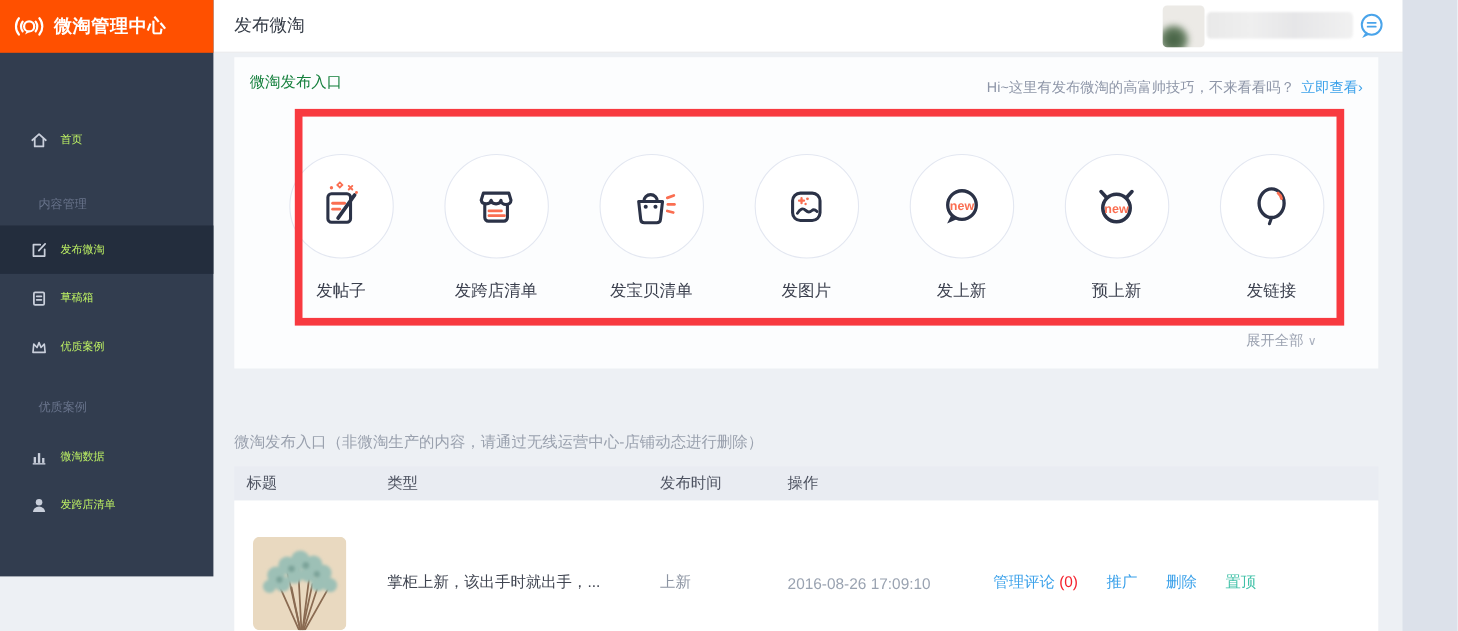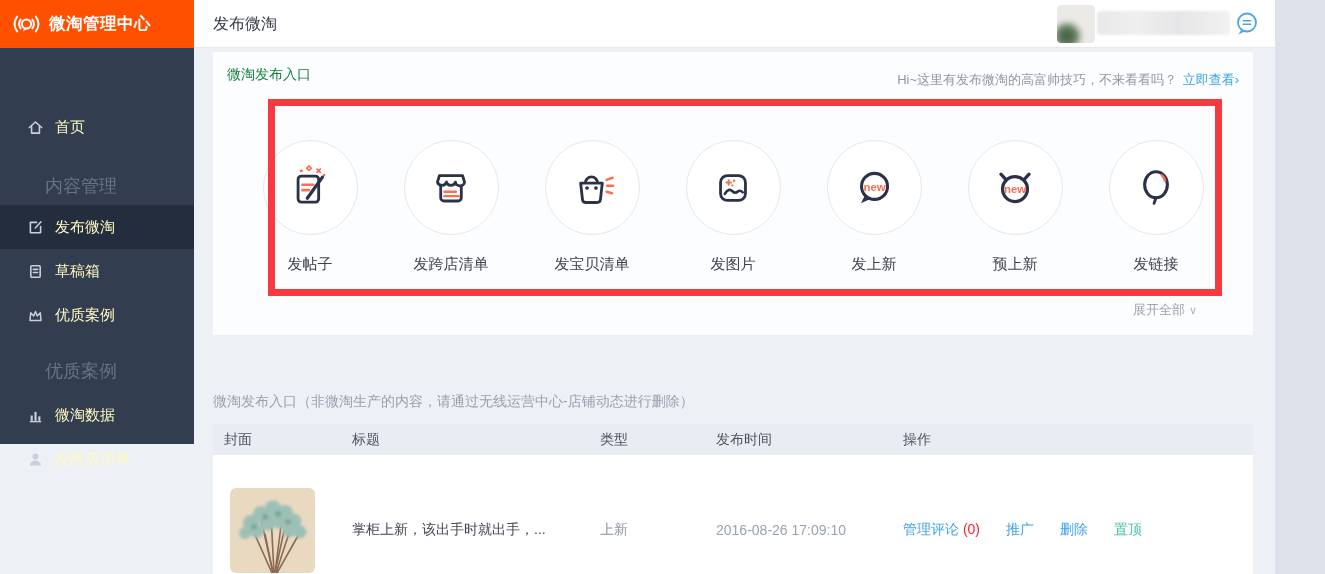--- a/index.html
+++ b/index.html
@@ -1,25 +1,25 @@
 <!DOCTYPE html>
 <html><head>
 <meta charset="utf-8">
 <style>
   * { margin:0; padding:0; box-sizing:border-box; }
   html,body { width:1325px; height:574px; overflow:hidden; }
   body { font-family:"Liberation Sans","DejaVu Sans",sans-serif; background:#edf0f4; position:relative; }
 
   
-  .sidebar { position:absolute; left:0; top:0; width:194px; height:444px; background:#323d4f; z-index:2; }
+  .sidebar { position:absolute; left:0; top:0; width:194px; height:524px; background:#323d4f; z-index:2; }
   .logo-block { height:48px; background:#ff5000; display:flex; align-items:center; padding-left:13px; gap:9px; }
   .logo-title { color:#fff; font-size:16.5px; font-weight:600; letter-spacing:.5px; }
-  .nav-item { height:44px; display:flex; align-items:center; padding-left:27px; gap:11px; color:#fef9c3; font-size:15px; cursor:pointer; }
+  .nav-item { height:44px; display:flex; align-items:center; padding-left:27px; gap:11px; color:#bef264; font-size:10px; cursor:pointer; }
   .nav-item.active { background:#232d3d; }
-  .nav-section { padding-left:45px; color:#68738b; font-size:18px; height:20px; line-height:20px; }
+  .nav-section { padding-left:35px; color:#68738b; font-size:11px; height:20px; line-height:20px; }
   .mt57{margin-top:57px}.mt27{margin-top:27px}.mt9{margin-top:9px}.mt24{margin-top:24px}.mt12{margin-top:12px}
   .nav-ic { width:17px; height:17px; display:inline-flex; }
 
   
   .header { position:absolute; left:194px; top:0; width:1131px; height:48px; background:#fff; border-bottom:1px solid #e8e9ec; z-index:1; }
   .page-title { position:absolute; left:19px; top:0; line-height:48px; font-size:16px; color:#333a45; }
   .avatar { position:absolute; left:863px; top:5px; width:38px; height:38px; border-radius:4px; overflow:hidden; background:#eceae6; }
   .avatar i { position:absolute; left:-4px; bottom:-6px; width:28px; height:26px; border-radius:50%; background:radial-gradient(circle,#3c5a3c 0%,#6d8468 60%,transparent 75%); filter:blur(3px); display:block; }
   .name-blur { position:absolute; left:903px; top:11px; width:133px; height:24px; border-radius:4px; background:linear-gradient(90deg,#e9e9e9,#efefef 30%,#e6e6e8 60%,#f1f1f1); filter:blur(1px); }
   .chat-btn { position:absolute; left:1039px; top:10px; width:28px; height:28px; cursor:pointer; }
@@ -264,21 +264,20 @@
       <span>展开全部</span><span class="chev">∨</span>
     </div>
 
     <div class="red-box"></div>
   </div>
 
   <div class="section-title2">微淘发布入口（非微淘生产的内容，请通过无线运营中心-店铺动态进行删除）</div>
 
   <div class="table">
     <div class="trow thead">
-      <div class="cell">封面</div>
       <div class="cell">标题</div>
       <div class="cell">类型</div>
       <div class="cell">发布时间</div>
       <div class="cell">操作</div>
     </div>
 
     <div class="trow tbody-row">
       <div class="cell">
         <span class="thumb">
           <svg width="85" height="85" viewBox="0 0 85 85">

